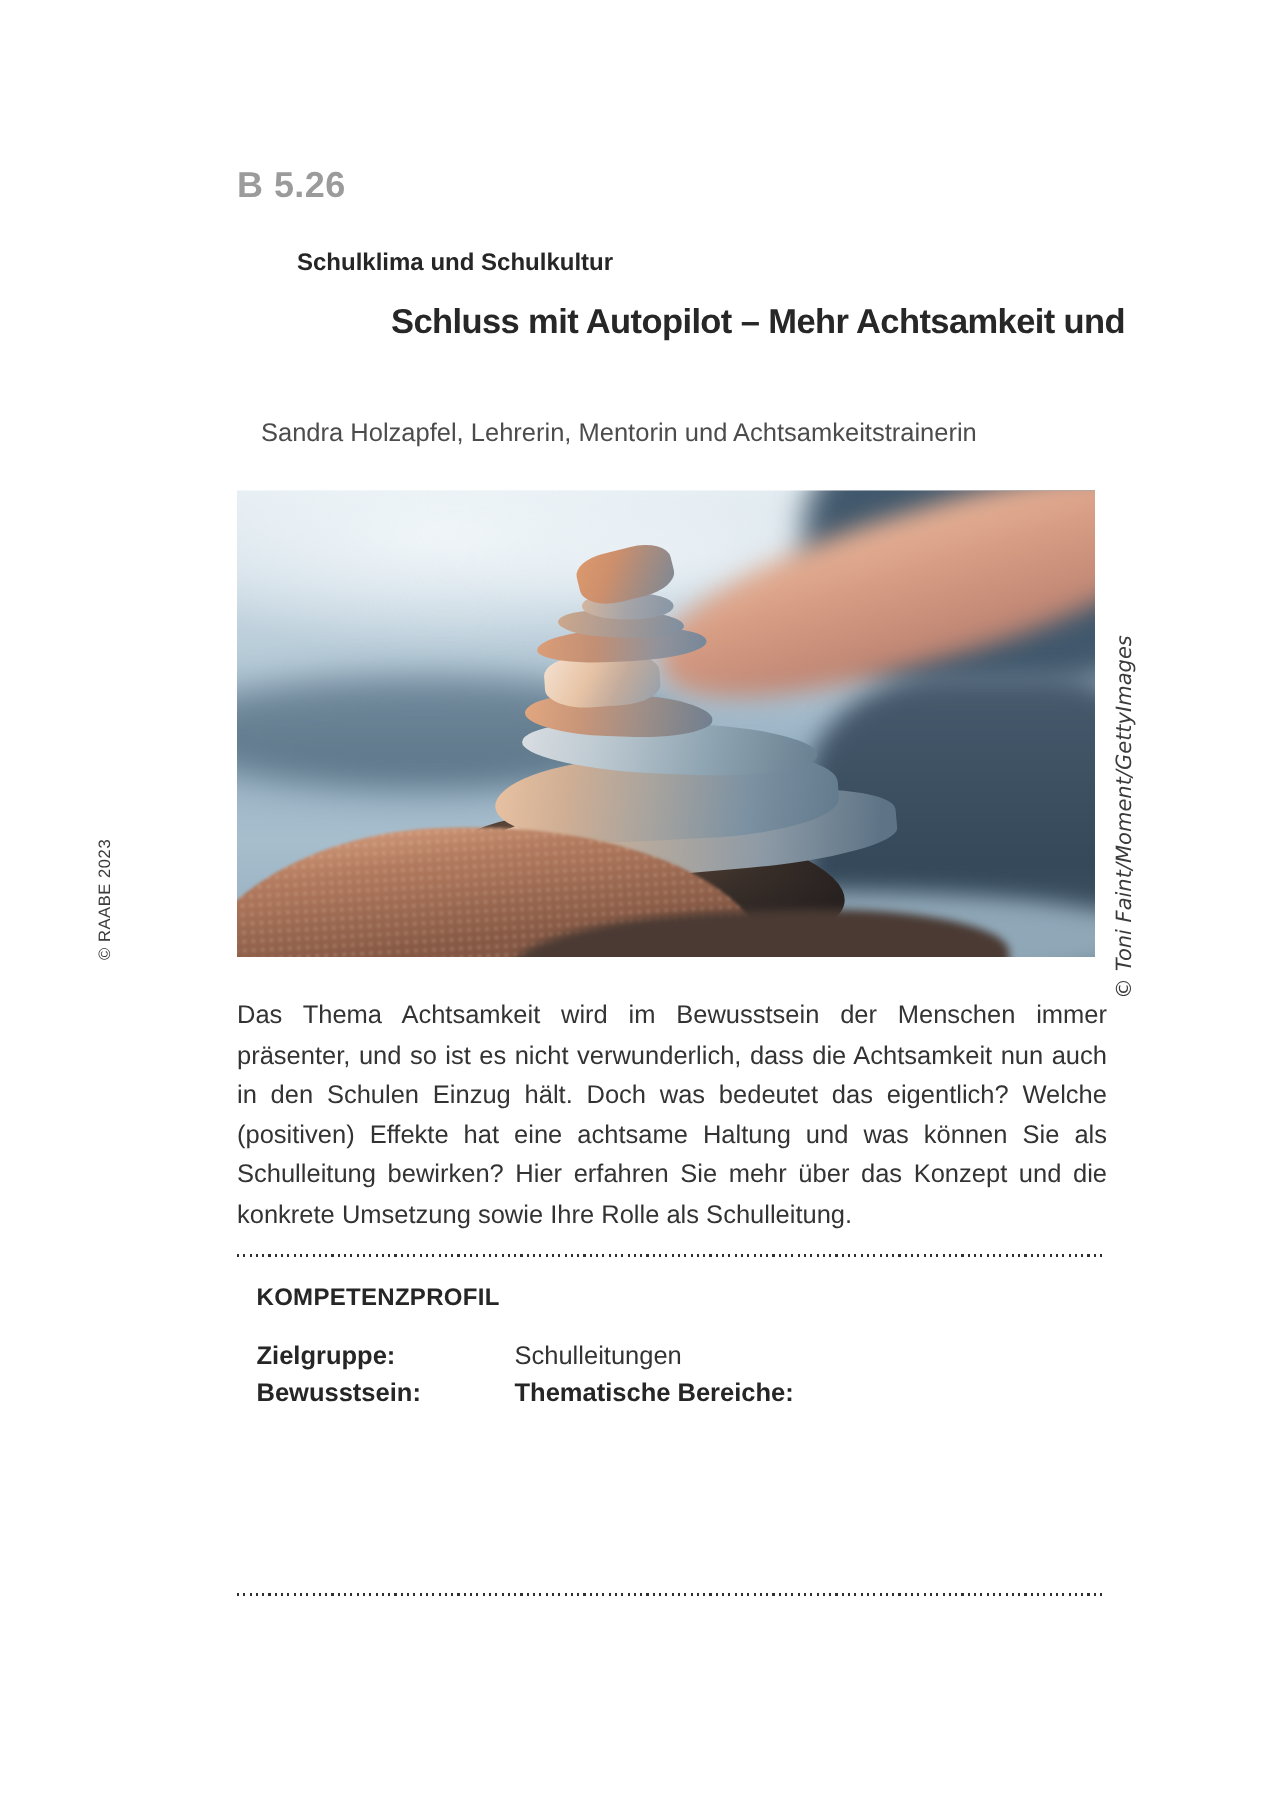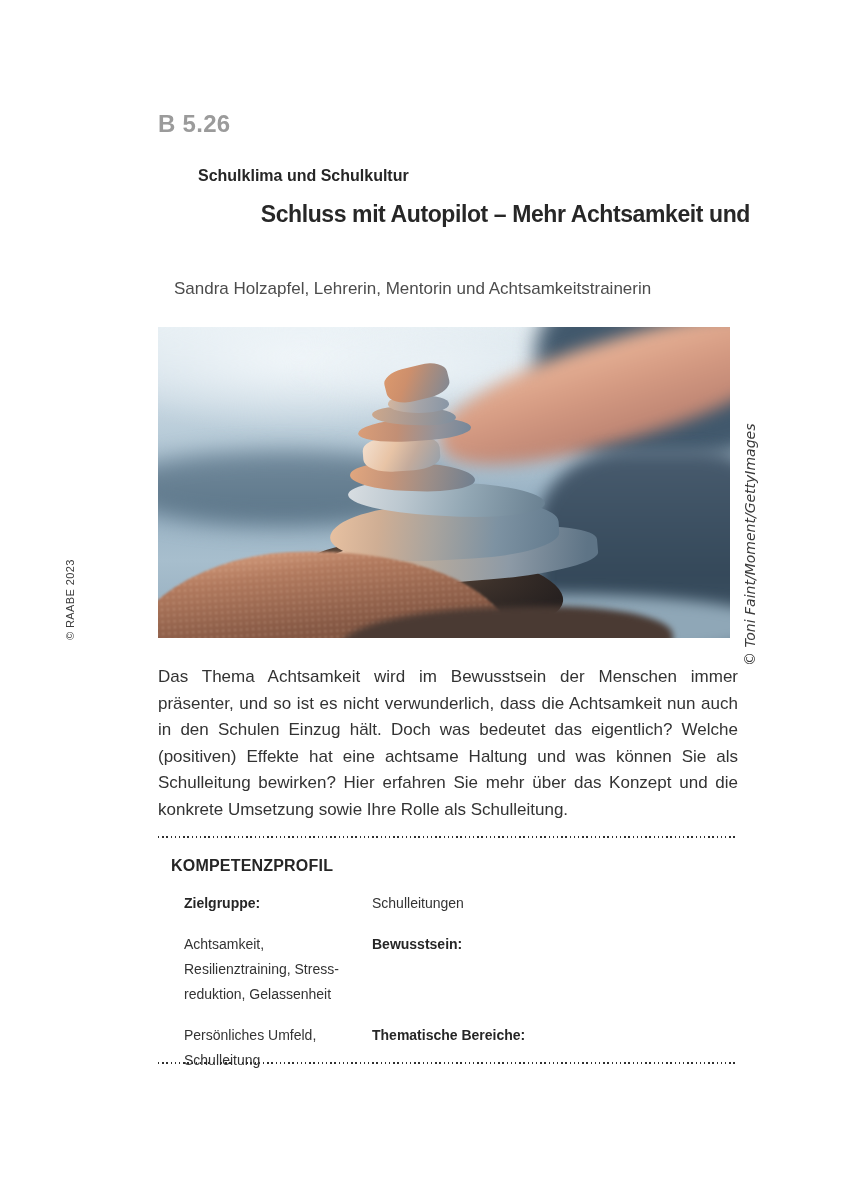--- a/index.html
+++ b/index.html
@@ -83,23 +83,23 @@
 
   
   .intro{left:158px;top:664px;width:580px;margin:0;font-size:17px;line-height:26.5px;
     color:#333333;text-align:justify;}
   .rule{left:158px;width:579px;height:2px;
     background:repeating-linear-gradient(90deg,#2f2f2f 0px,#2f2f2f 1.4px,transparent 1.4px,transparent 4.2px);}
   .rule-top{top:836px;}
   .rule-bottom{top:1062px;}
 
   .profil-head{left:171px;top:857px;font-size:16px;font-weight:700;color:#262626;letter-spacing:.2px;}
-  .profil-grid{left:184px;top:891px;width:510px;display:grid;
+  .profil-grid{left:171px;top:891px;width:510px;display:grid;
     grid-template-columns:172px 330px;column-gap:0;row-gap:0;
-    font-size:14px;line-height:25px;color:#333333;gap:16px;}
+    font-size:17px;line-height:25px;color:#333333;}
   .plabel{font-weight:700;color:#262626;}
   .pvalue{hyphens:manual;}
 </style>
 </head>
 <body>
 
 <div class="page">
 
   <div class="abs doc-code">B 5.26</div>
 
@@ -142,23 +142,21 @@
   <p class="abs intro">Das Thema Achtsamkeit wird im Bewusstsein der Menschen immer präsenter, und so ist es nicht verwunderlich, dass die Achtsamkeit nun auch in den Schulen Einzug hält. Doch was bedeutet das eigentlich? Welche (positiven) Effekte hat eine achtsame Haltung und was können Sie als Schulleitung bewirken? Hier erfahren Sie mehr über das Konzept und die konkrete Umsetzung sowie Ihre Rolle als Schulleitung.</p>
 
   <div class="abs rule rule-top"></div>
 
   <div class="abs profil-head">KOMPETENZPROFIL</div>
 
   <div class="abs profil-grid">
     <div class="plabel">Zielgruppe:</div>
     <div class="pvalue">Schulleitungen</div>
 
-    <div class="pvalue">Achtsamkeit, Resilienztraining, Stress­reduktion, Gelassenheit</div>
 
     <div class="plabel">Bewusstsein:</div>
-    <div class="pvalue">Persönliches Umfeld, Schulleitung</div>
 
     <div class="plabel">Thematische Bereiche:</div>
   </div>
 
   <div class="abs rule rule-bottom"></div>
 
 </div>
 
 </body></html>

